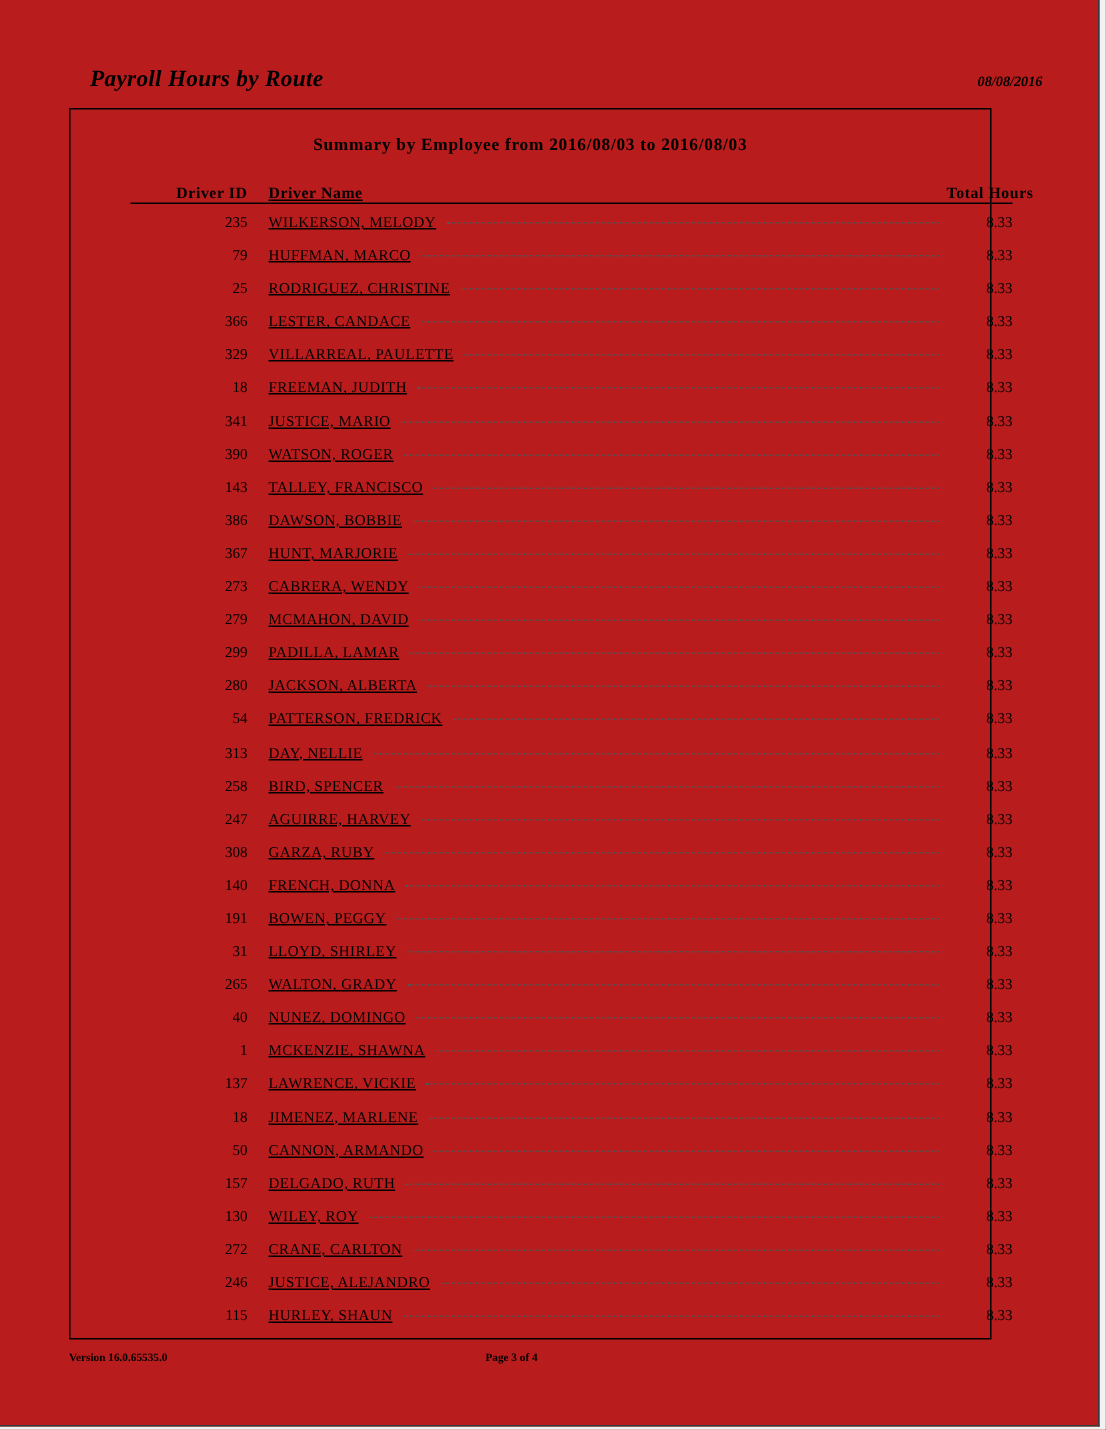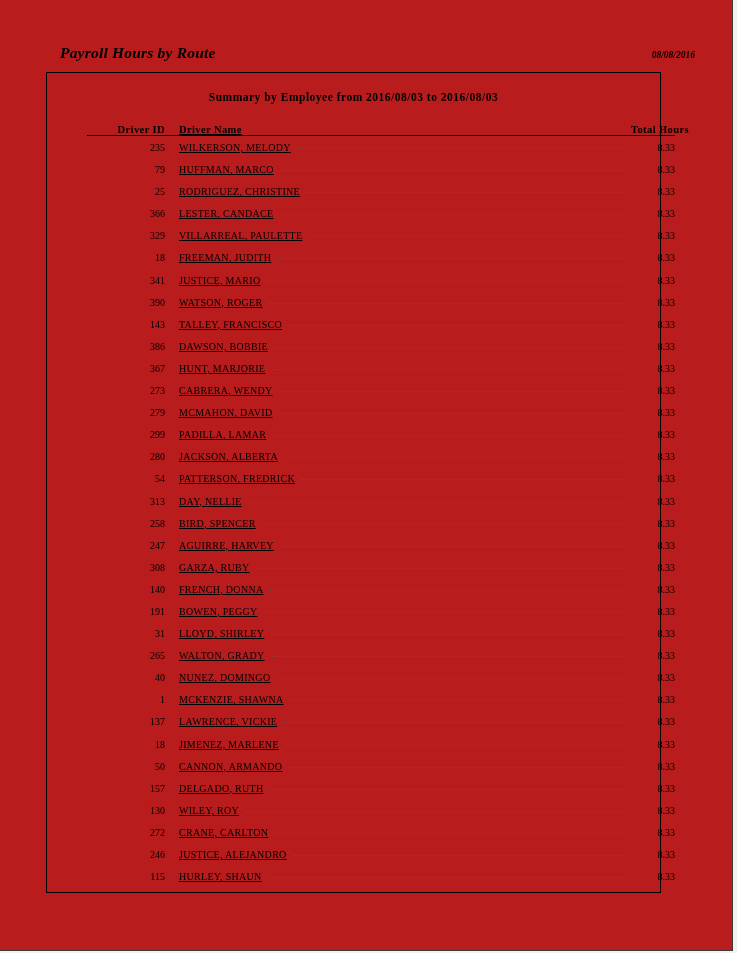--- a/index.html
+++ b/index.html
@@ -414,14 +414,18 @@
         <div class="row">
           <div class="col-id">115</div>
           <div class="col-name">HURLEY, SHAUN</div>
           <div class="leader"></div>
           <div class="col-hours">8.33</div>
         </div>
       </div>
 
   </div>
 
+  <div class="footer">
+    <div class="footer-version">Version 16.0.65535.0</div>
+    <div class="footer-page">Page 3 of 4</div>
+  </div>
 
 </div>
 
 </body></html>

